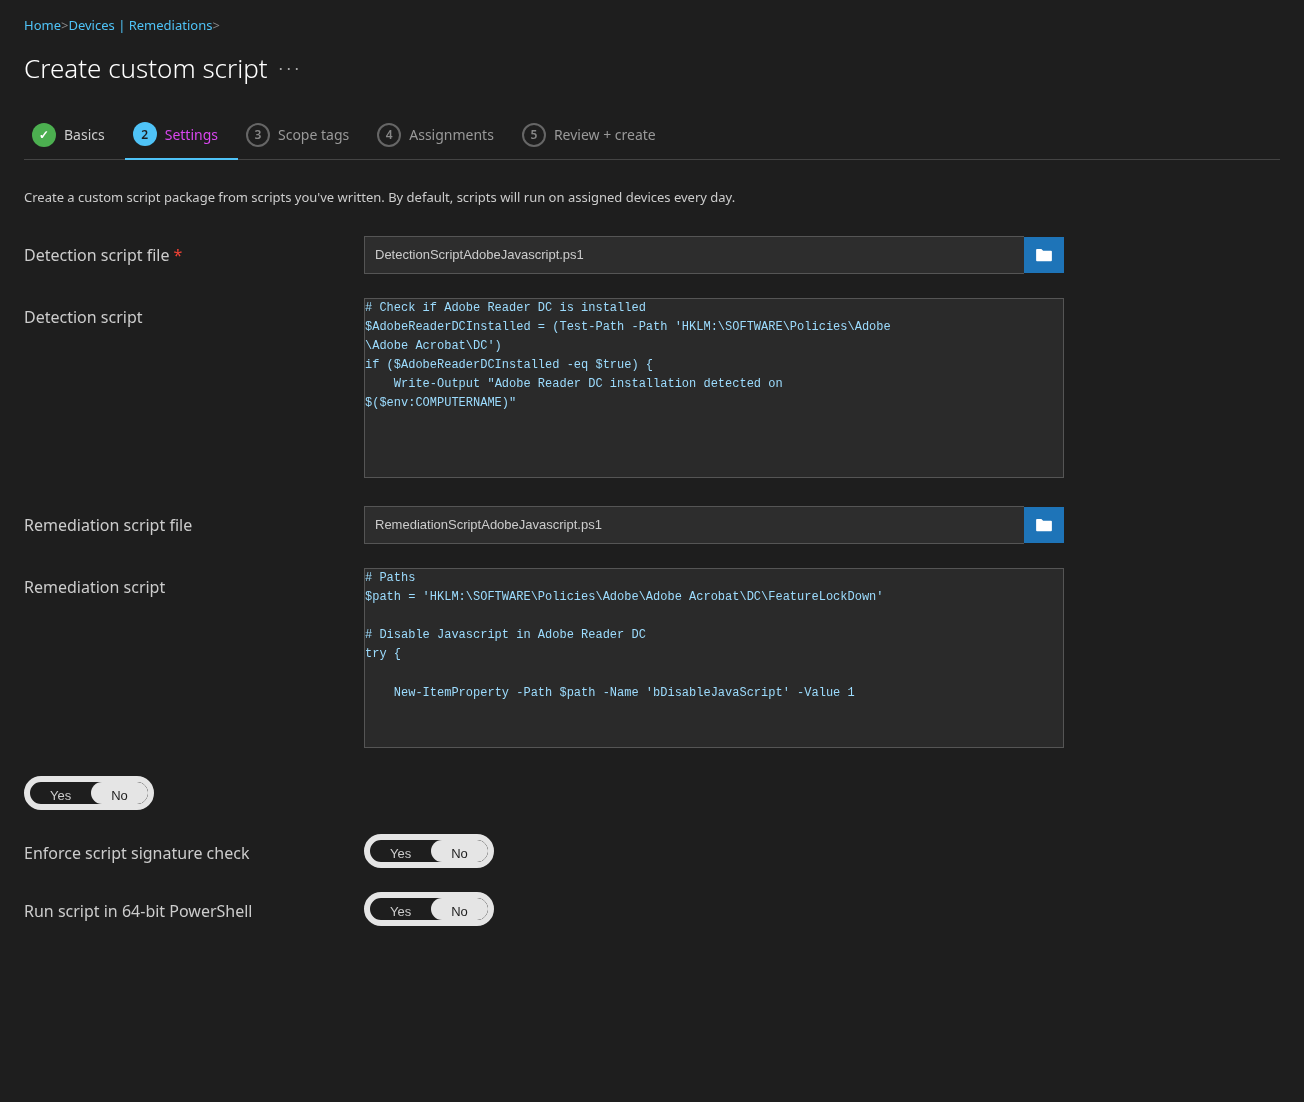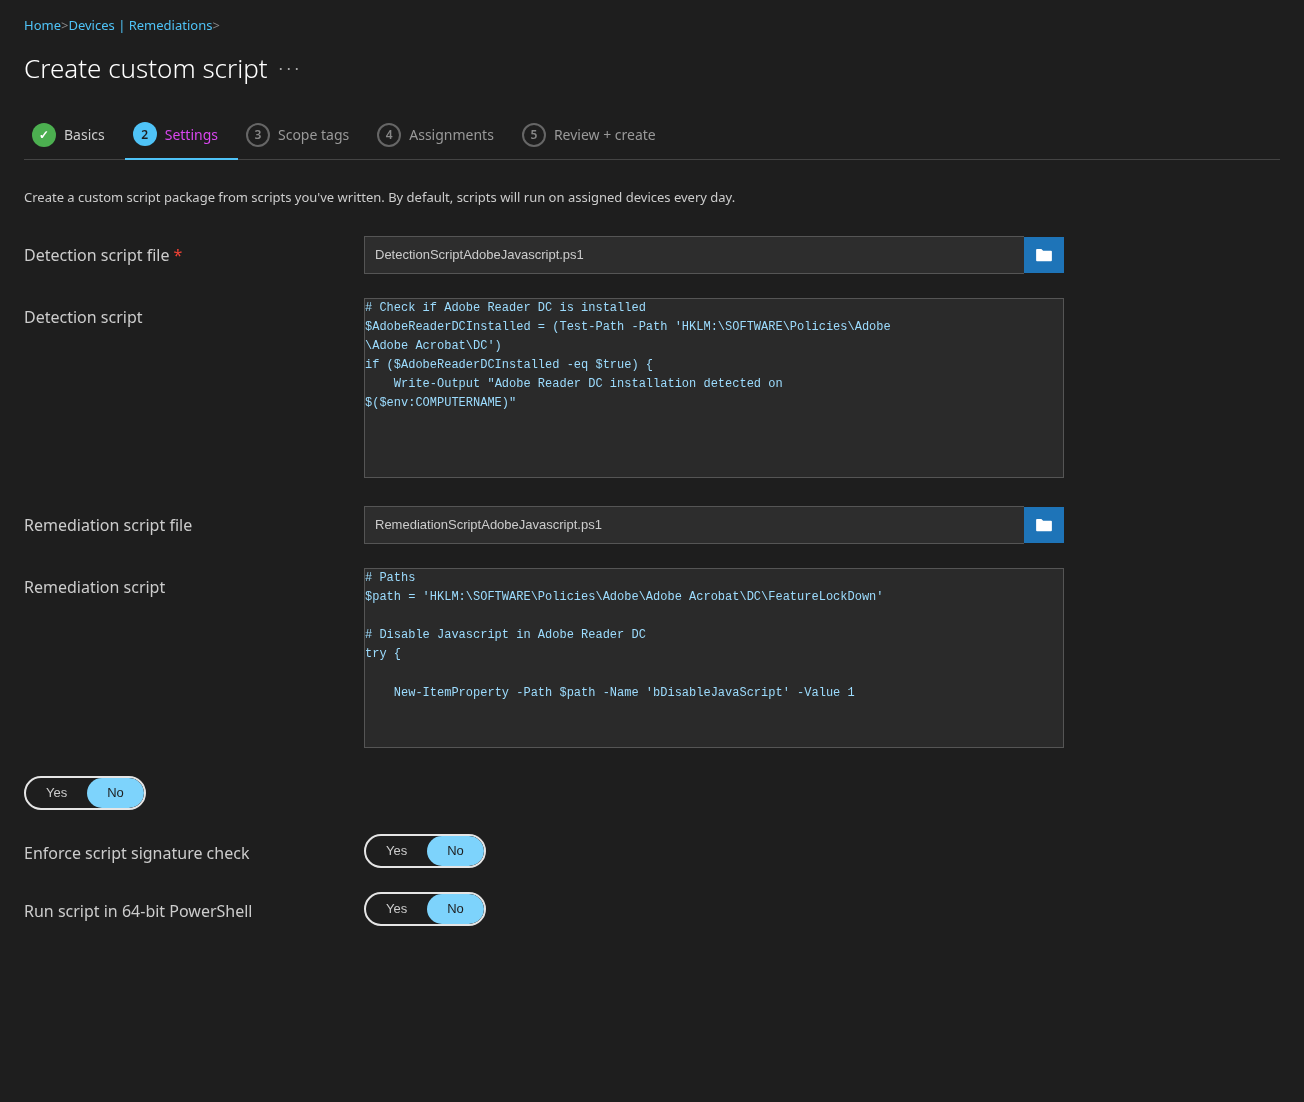--- a/index.html
+++ b/index.html
@@ -184,37 +184,37 @@
       outline: none;
     }
     .script-textarea.remediation {
       min-height: 180px;
     }
 
     
     .toggle-group {
       display: flex;
       align-items: center;
-      border: 2px solid #e5e5e5;
+      border: 6px solid #e5e5e5;
       border-radius: 20px;
       overflow: hidden;
       width: fit-content;
       height: 34px;
     }
     .toggle-btn {
       padding: 6px 20px;
       font-size: 13px;
       cursor: pointer;
       border: none;
       background: transparent;
       color: #cccccc;
       height: 100%;
     }
     .toggle-btn.active {
-      background-color: #7dd3fc;
+      background-color: #e5e5e5;
       color: #1e1e1e;
       border-radius: 18px;
       font-weight: 500;
     }
 
     .form-row.multiline-label .form-label {
       padding-top: 6px;
     }
   </style>
 </head>

